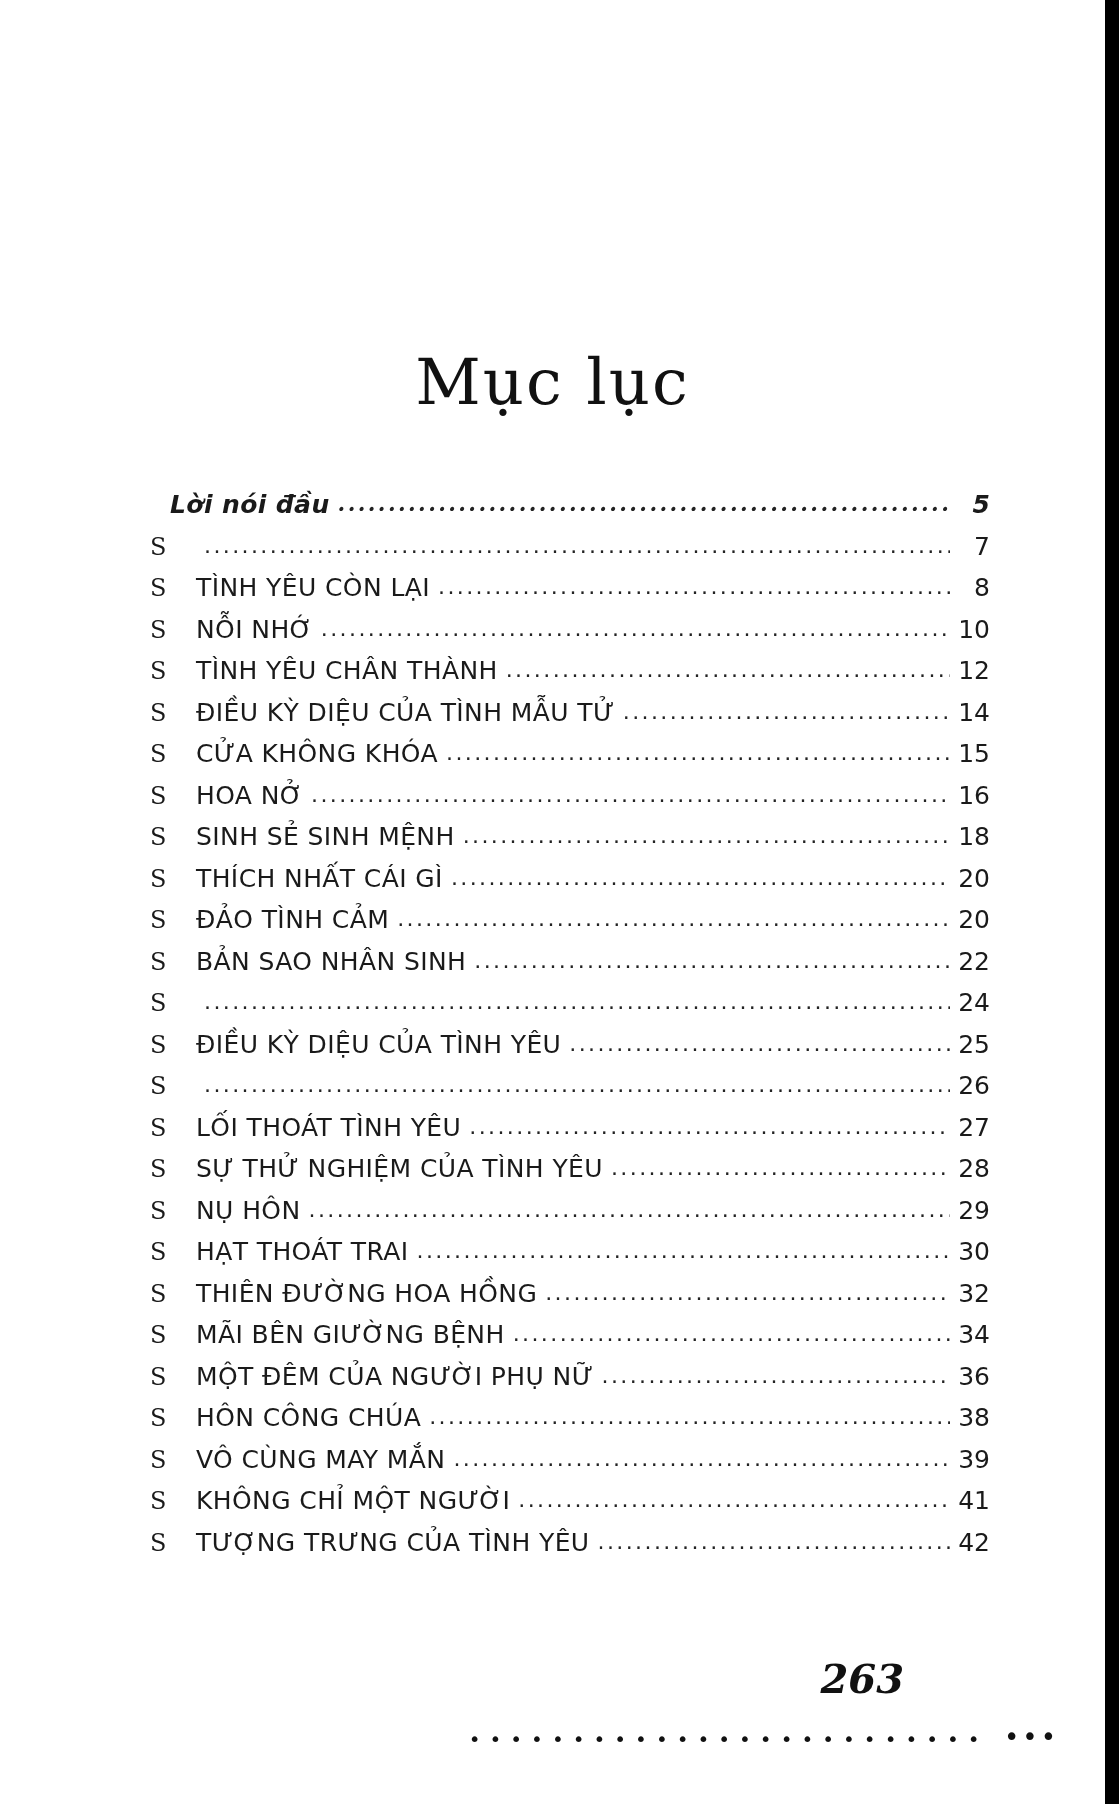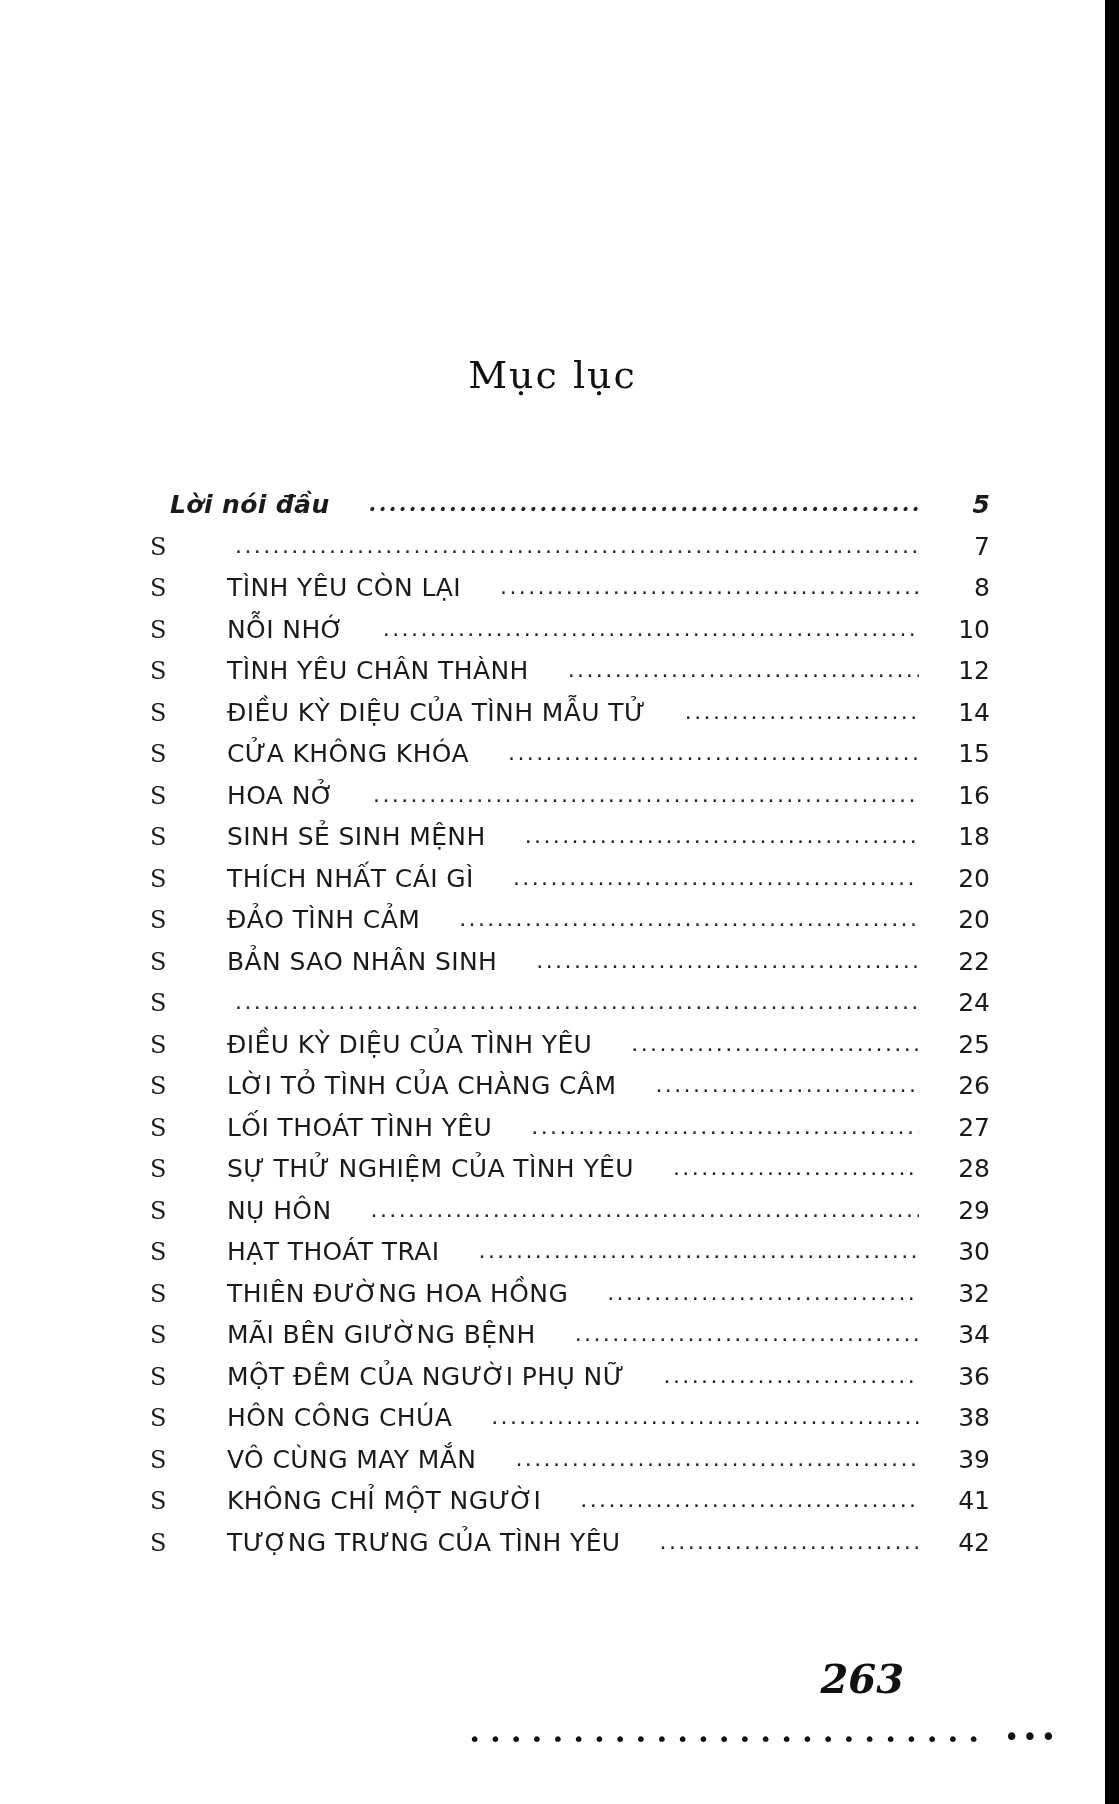--- a/index.html
+++ b/index.html
@@ -31,39 +31,37 @@
     height: 1804px;
     background: #000000;
   }
   .title {
     position: absolute;
     left: 0;
     top: 345px;
     width: 1105px;
     text-align: center;
     font-family: "DejaVu Serif", serif;
-    font-size: 38px;
+    font-size: 64px;
     letter-spacing: 2px;
     color: #111111;
-    margin-top: 8px;
   }
   .toc {
     position: absolute;
     left: 150px;
     top: 490px;
     width: 840px;
   }
   .toc-row {
     display: flex;
     align-items: baseline;
     height: 41.5px;
     font-size: 26px;
     color: #1a1a1a;
     white-space: nowrap;
-    gap: 31px;
   }
   .toc-row.preface {
     font-family: "DejaVu Serif", serif;
     font-style: italic;
     font-weight: bold;
     font-size: 26px;
     padding-left: 20px;
   }
   .bullet {
     display: inline-block;
@@ -211,21 +209,20 @@
         <span class="pagenum">24</span>
       </div>
       <div class="toc-row">
         <span class="bullet">S</span>
         <span class="label">ĐIỀU KỲ DIỆU CỦA TÌNH YÊU</span>
         <span class="dots">........................................................................................................................</span>
         <span class="pagenum">25</span>
       </div>
       <div class="toc-row">
         <span class="bullet">S</span>
-        <span class="label">LỜI TỎ TÌNH CỦA CHÀNG CÂM</span>
         <span class="dots">........................................................................................................................</span>
         <span class="pagenum">26</span>
       </div>
       <div class="toc-row">
         <span class="bullet">S</span>
         <span class="label">LỐI THOÁT TÌNH YÊU</span>
         <span class="dots">........................................................................................................................</span>
         <span class="pagenum">27</span>
       </div>
       <div class="toc-row">

